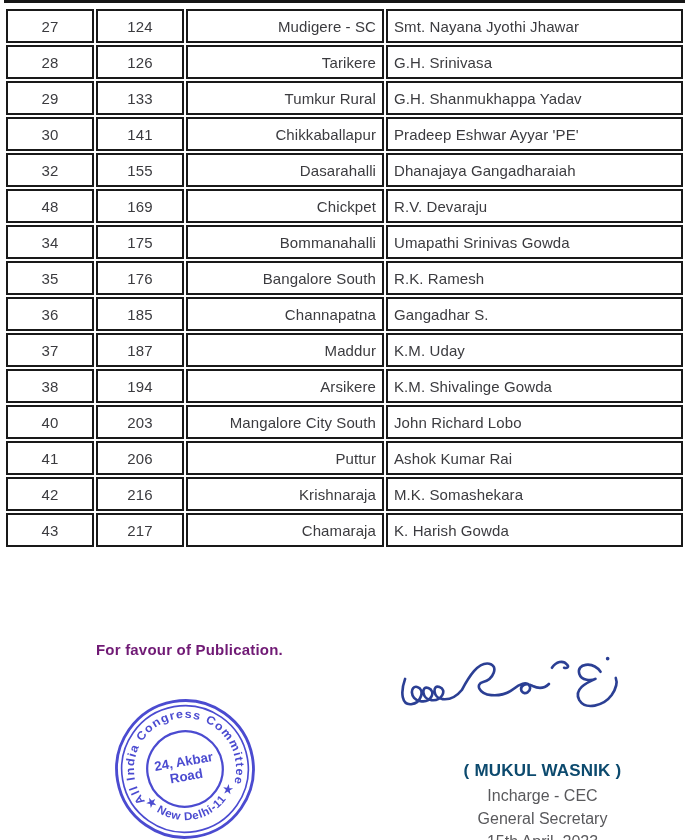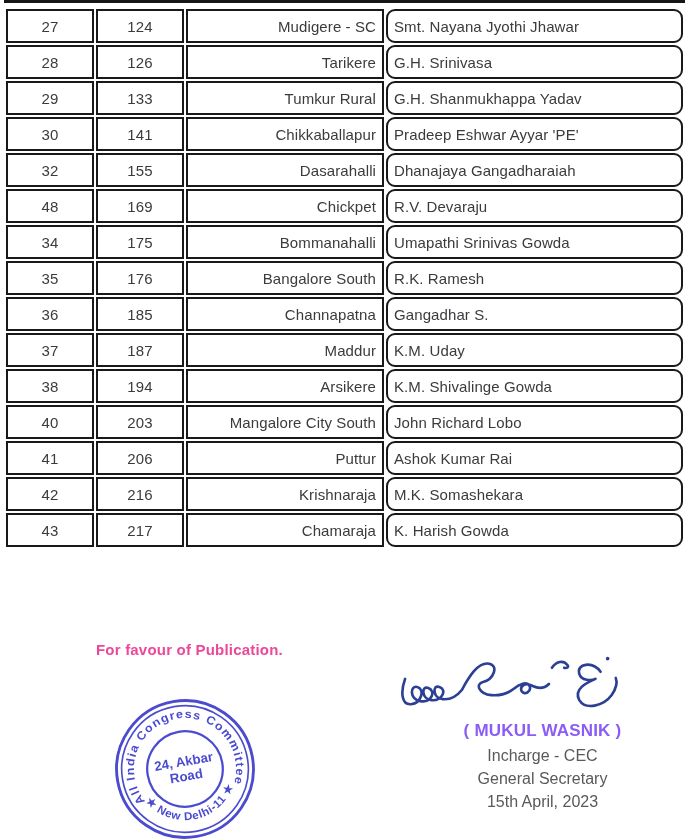--- a/index.html
+++ b/index.html
@@ -18,33 +18,33 @@
     border-collapse:separate;border-spacing:2px;
   }
   table.candidates td{
     box-sizing:border-box;border:2px solid #191919;background:#ffffff;
     height:34px;font-size:15px;color:#3b3b3f;letter-spacing:.1px;
     padding:0 6px;vertical-align:middle;white-space:nowrap;overflow:hidden;
   }
   td.col-serial{width:88px;text-align:center;padding:0;}
   td.col-number{width:88px;text-align:center;padding:0;}
   td.col-constituency{width:198px;text-align:right;}
-  td.col-candidate{text-align:left;border-radius:9px;}
+  td.col-candidate{text-align:left;}
   
   .pub-note{
     position:absolute;left:96px;top:641px;
-    font-size:15px;font-weight:bold;color:#ec4899;letter-spacing:.2px;
+    font-size:15px;font-weight:bold;color:#701a75;letter-spacing:.2px;
   }
   
   .signature{position:absolute;left:398px;top:652px;width:238px;height:72px;}
   .sig-block{
     position:absolute;left:440px;top:719px;width:205px;
     text-align:center;color:#59595c;font-size:16px;line-height:23px;
   }
-  .sig-name{font-size:17px;font-weight:bold;color:#8b5cf6;margin-bottom:2px;letter-spacing:.2px;}
+  .sig-name{font-size:17px;font-weight:bold;color:#0c4a6e;margin-bottom:2px;letter-spacing:.2px;margin-top:40px;}
   
   .stamp{position:absolute;left:112px;top:696px;width:146px;height:146px;opacity:.92;}
 </style>
 </head>
 <body>
 
 <div class="page">
 
   <div class="top-cut"></div>
 

